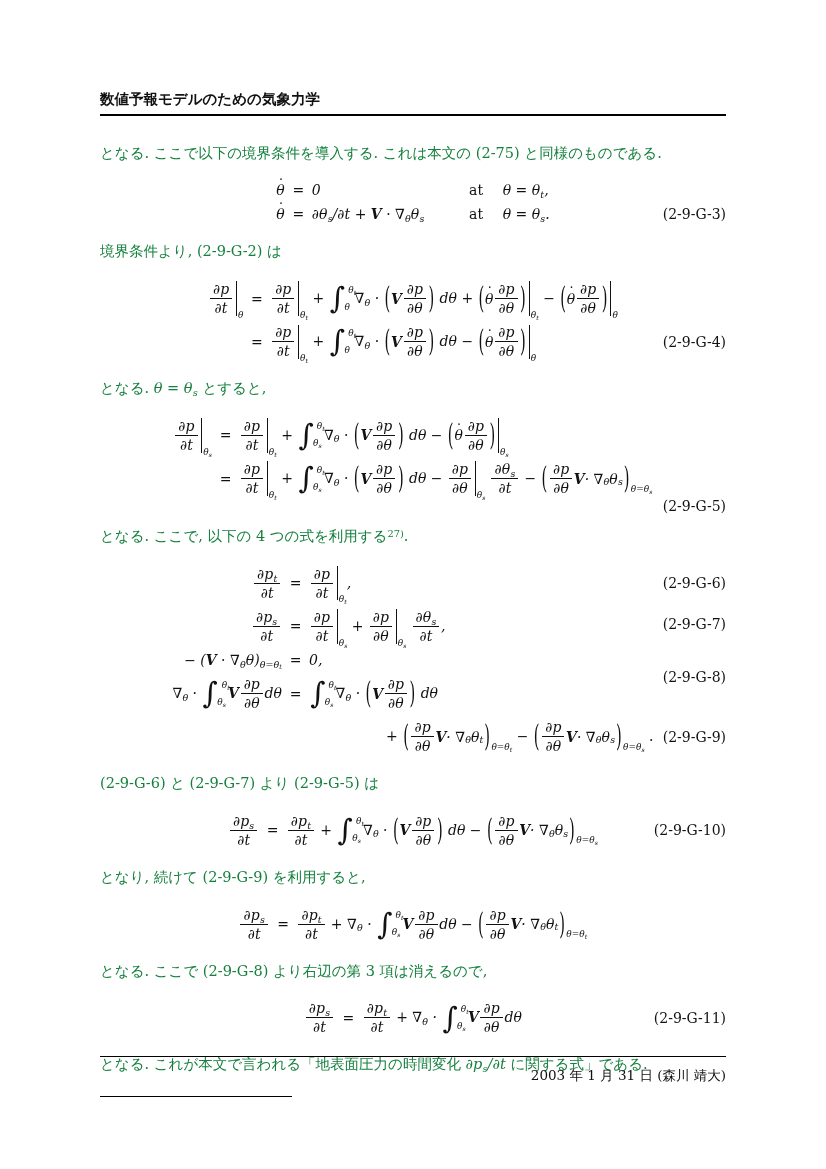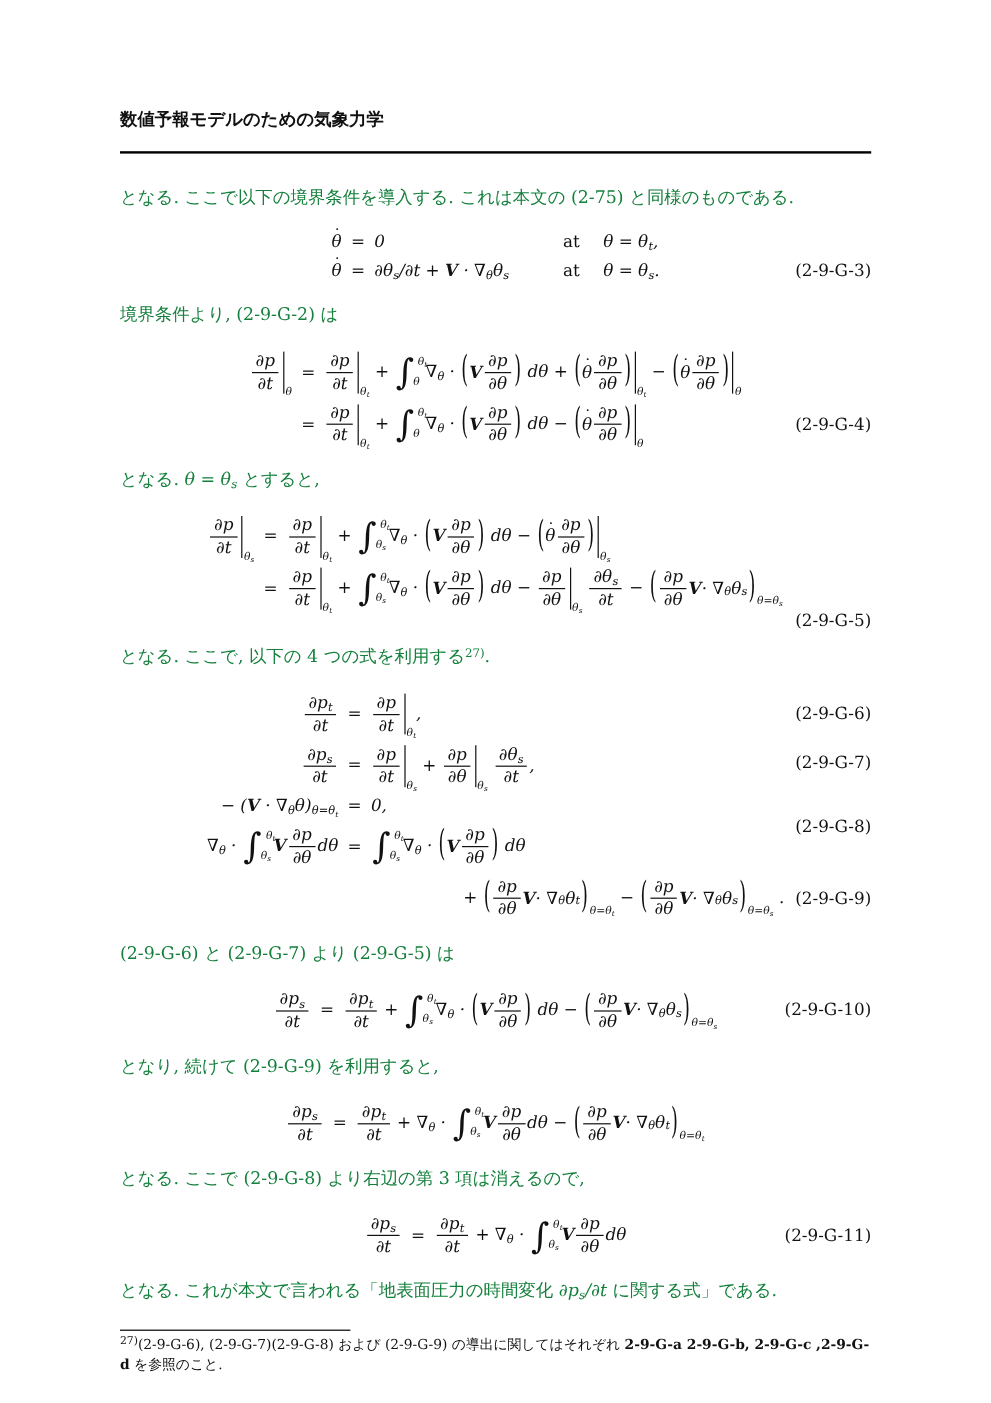--- a/index.html
+++ b/index.html
@@ -4,21 +4,21 @@
 <style>
   html,body{margin:0;padding:0;background:#ffffff;}
   .page{
     position:relative; width:826px; height:1169px; background:#fff;
     box-sizing:border-box; padding:90px 100px 0 100px; color:#111;
     font-family:"DejaVu Serif","Liberation Serif",serif; overflow:hidden;
   }
   
   .hdr{
     display:flex; justify-content:space-between; align-items:baseline;
-    border-bottom:2px solid #000; padding-bottom:17px;
+    border-bottom:2px solid #000; padding-bottom:5px;
     font-weight:bold; font-size:14.5px;
   }
   .hdr-right{display:flex; gap:30px; align-items:baseline;}
   
   .content{margin-top:26px;}
   .para{
     margin:14px 0; font-size:14.5px; line-height:1.55; color:#15803d;
     font-style:normal;
   }
   
@@ -432,15 +432,17 @@
                 </span>
               </span><span class="mbold">V</span><span class="mfrac"><span class="mnum">∂p</span><span class="mden">∂θ</span></span>dθ</span>
           </div>
         </div>
         <span class="eqtag" style="top: 21.5938px;">(2-9-G-11)</span>
       </div>
       <p class="para">となる. これが本文で言われる「地表面圧力の時間変化 <span class="mathinline math">∂p<span class="msub">s</span>/∂t</span> に関する式」である.</p>
     </div>
 
   <div class="fnrule"></div>
-  <div class="fn"><span class="msup">27)</span>(2-9-G-6), (2-9-G-7)(2-9-G-8) および (2-9-G-9) の導出に関してはそれぞれ <span class="mbold">2-9-G-a 2-9-G-b, 2-9-G-c ,2-9-G-d</span> を参照のこと.</div>
 
+  <div class="ftr">
+    <span>2003 年 1 月 31 日 (森川 靖大)</span>
+  </div>
 </div>
 
 </body></html>

